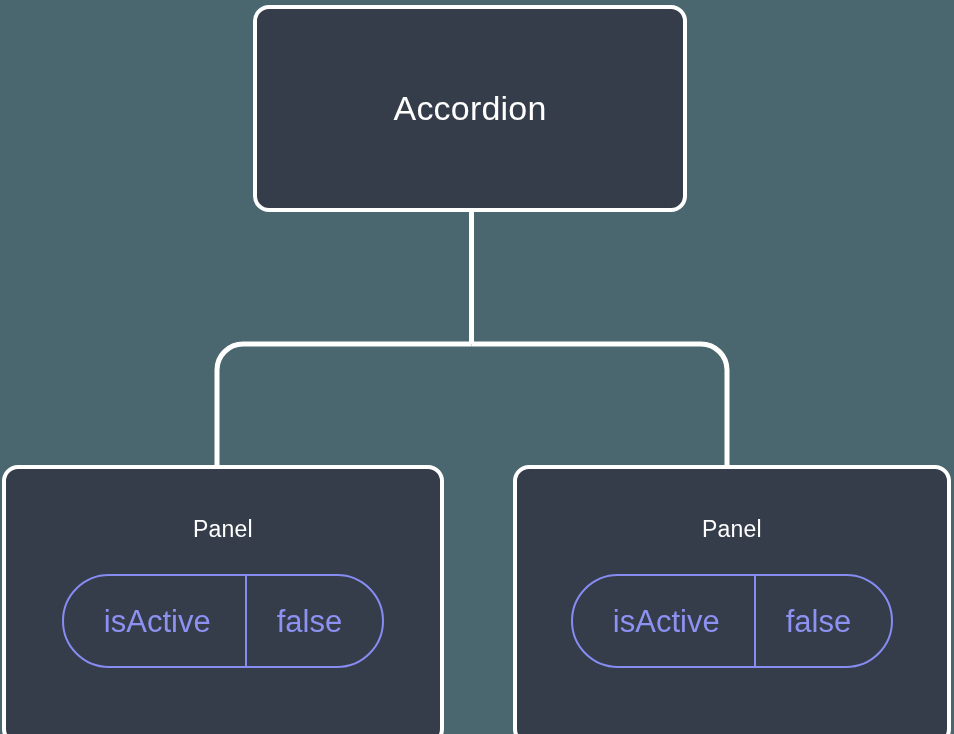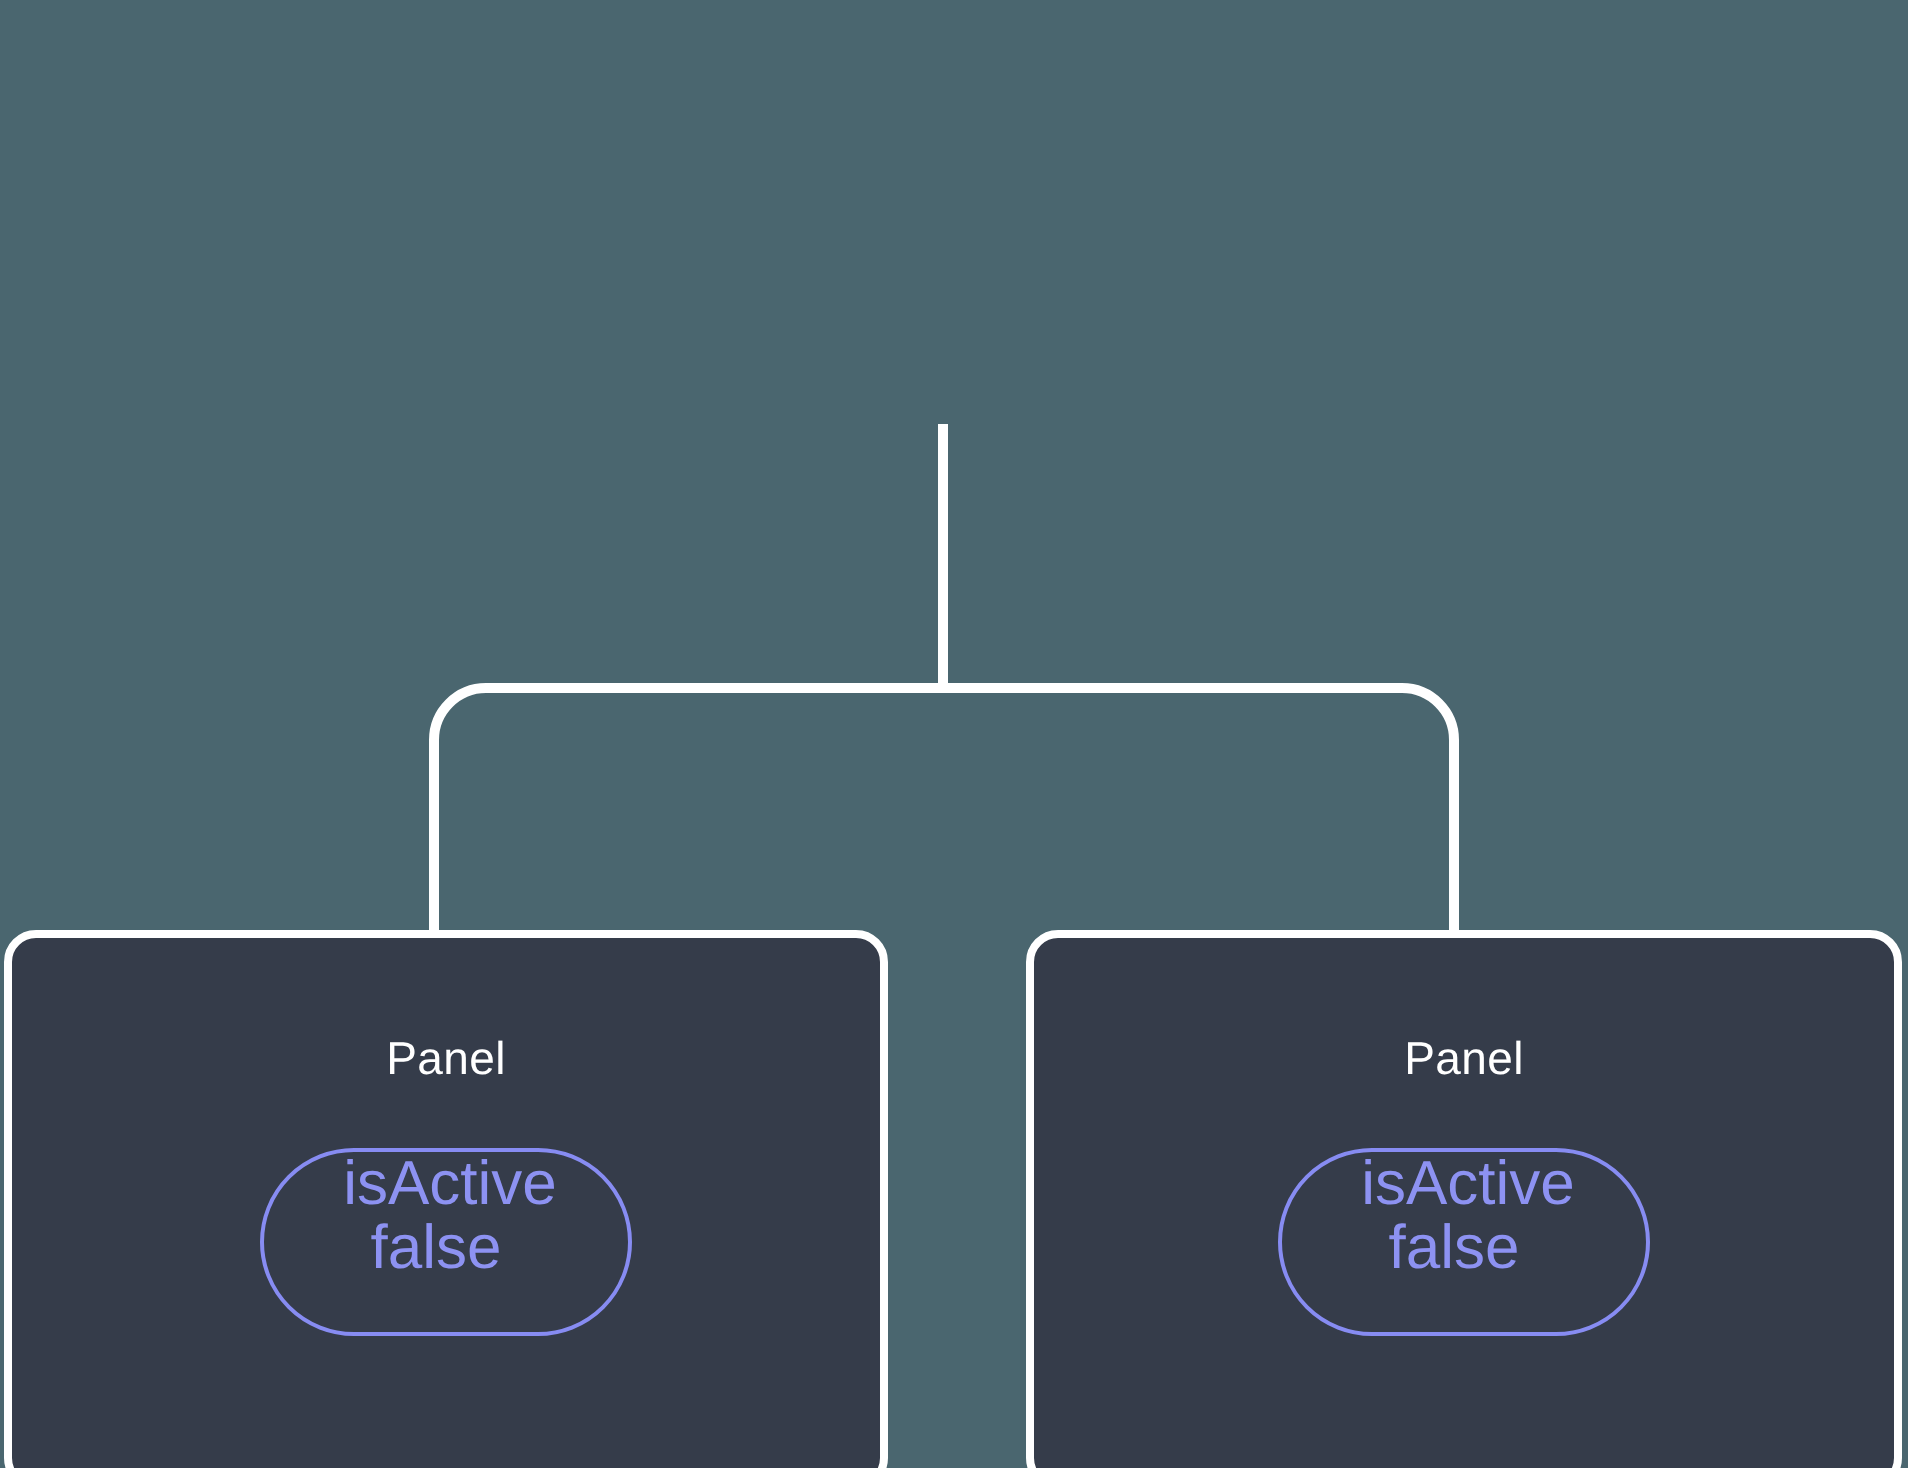--- a/index.html
+++ b/index.html
@@ -80,21 +80,20 @@
   .node-child-right { left: 513px; width: 438px; }
 
   
   .state-pill {
     display: flex;
     align-items: stretch;
     border: 2px solid #878cf2;
     border-radius: 999px;
     height: 94px;
     overflow: hidden;
-    flex-direction: column;
   }
 
   .state-cell {
     display: flex;
     align-items: center;
     justify-content: center;
     color: #8d92f2;
     font-size: 31px;
     font-weight: 400;
     line-height: 1;
@@ -117,20 +116,23 @@
 
   <svg id="connectors" viewBox="0 0 954 734" width="954" height="734" xmlns="http://www.w3.org/2000/svg" aria-hidden="true">
 
     <path d="M 471.5 212 L 471.5 344" fill="none" stroke="#ffffff" stroke-width="5" stroke-linecap="butt"></path>
 
     <path d="M 471.5 344 L 243 344 A 26 26 0 0 0 217 370 L 217 468" fill="none" stroke="#ffffff" stroke-width="5" stroke-linecap="butt"></path>
 
     <path d="M 471.5 344 L 701 344 A 26 26 0 0 1 727 370 L 727 468" fill="none" stroke="#ffffff" stroke-width="5" stroke-linecap="butt"></path>
   </svg>
 
+  <div class="node node-root">
+    <div class="node-title">Accordion</div>
+  </div>
 
   <div class="node node-child node-child-left">
     <div class="node-title">Panel</div>
     <div class="state-pill">
       <div class="state-cell state-key">isActive</div>
       <div class="state-cell state-value">false</div>
     </div>
   </div>
 
   <div class="node node-child node-child-right">

